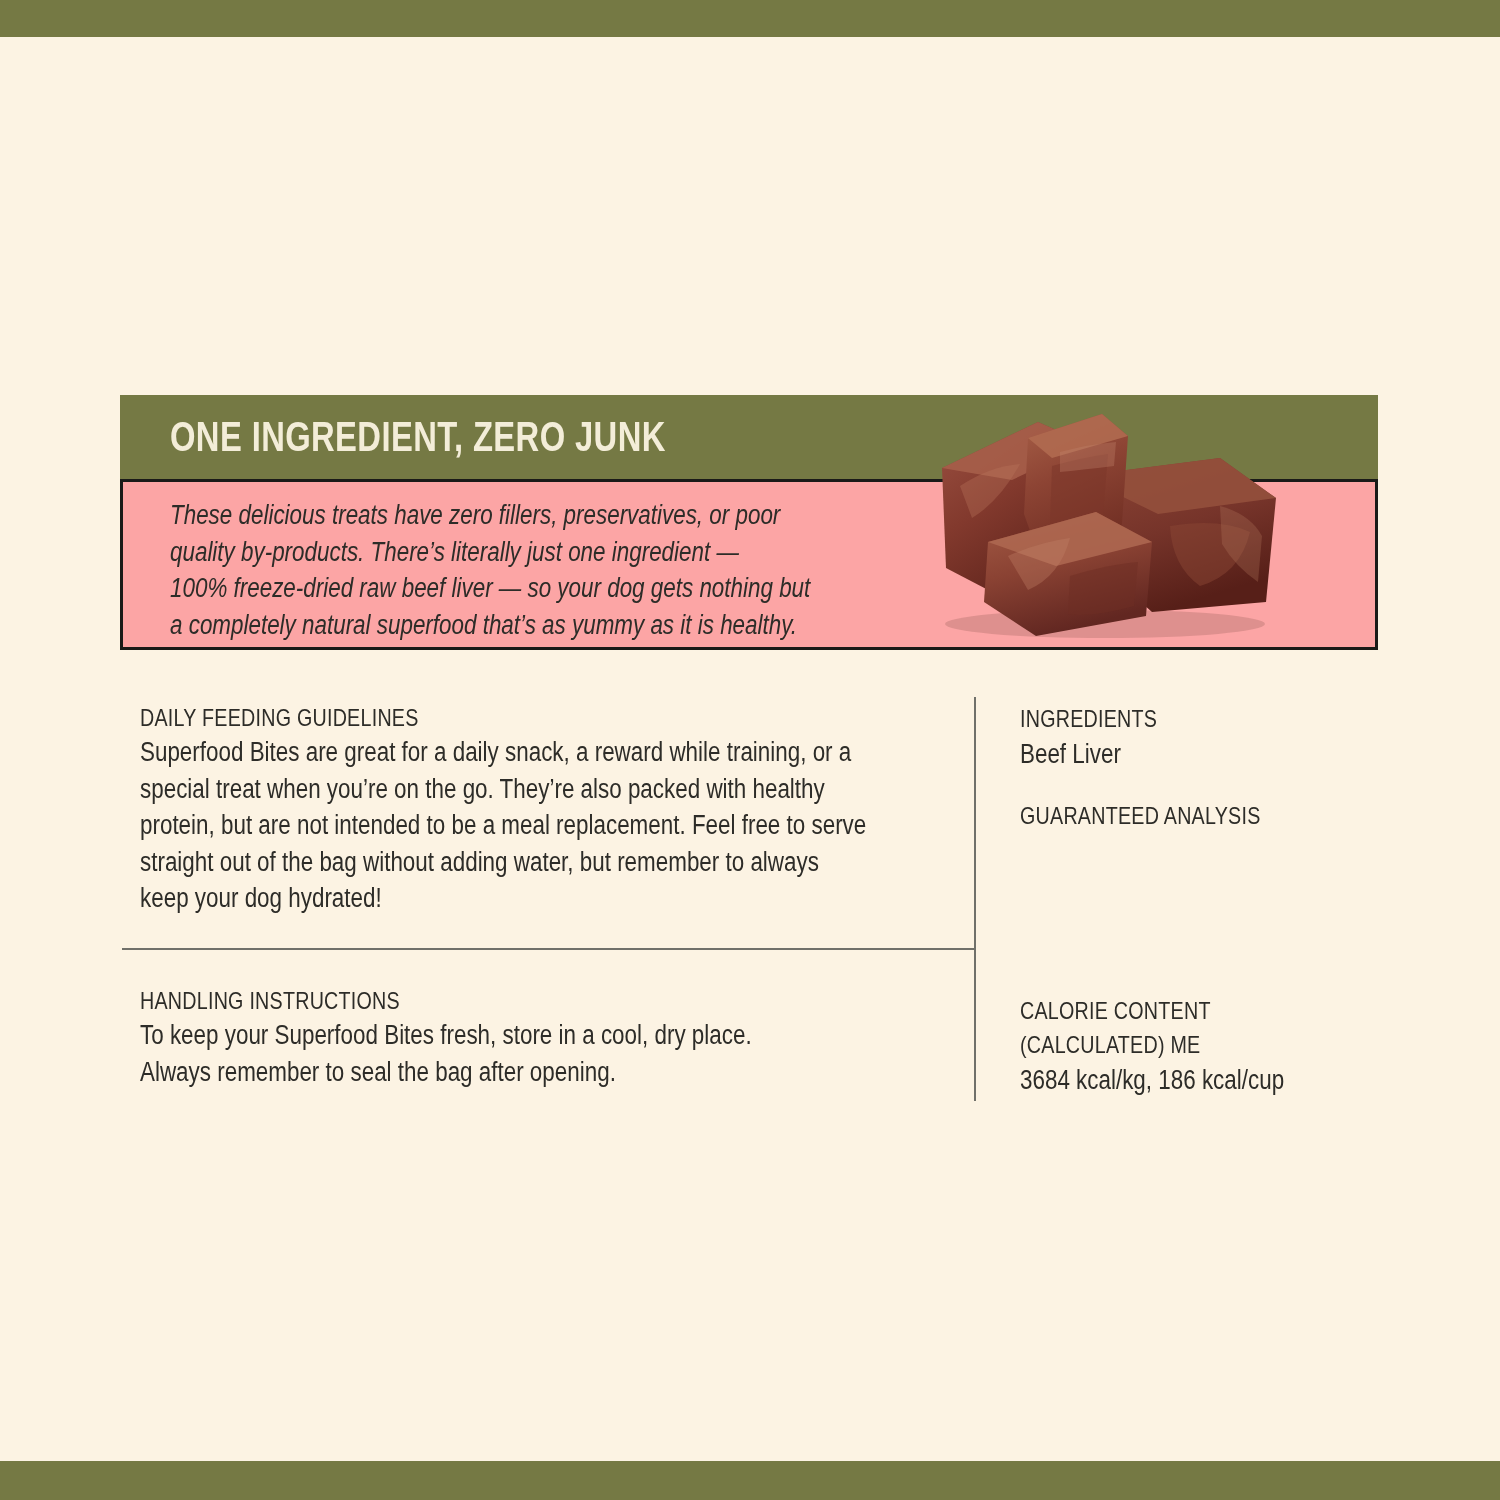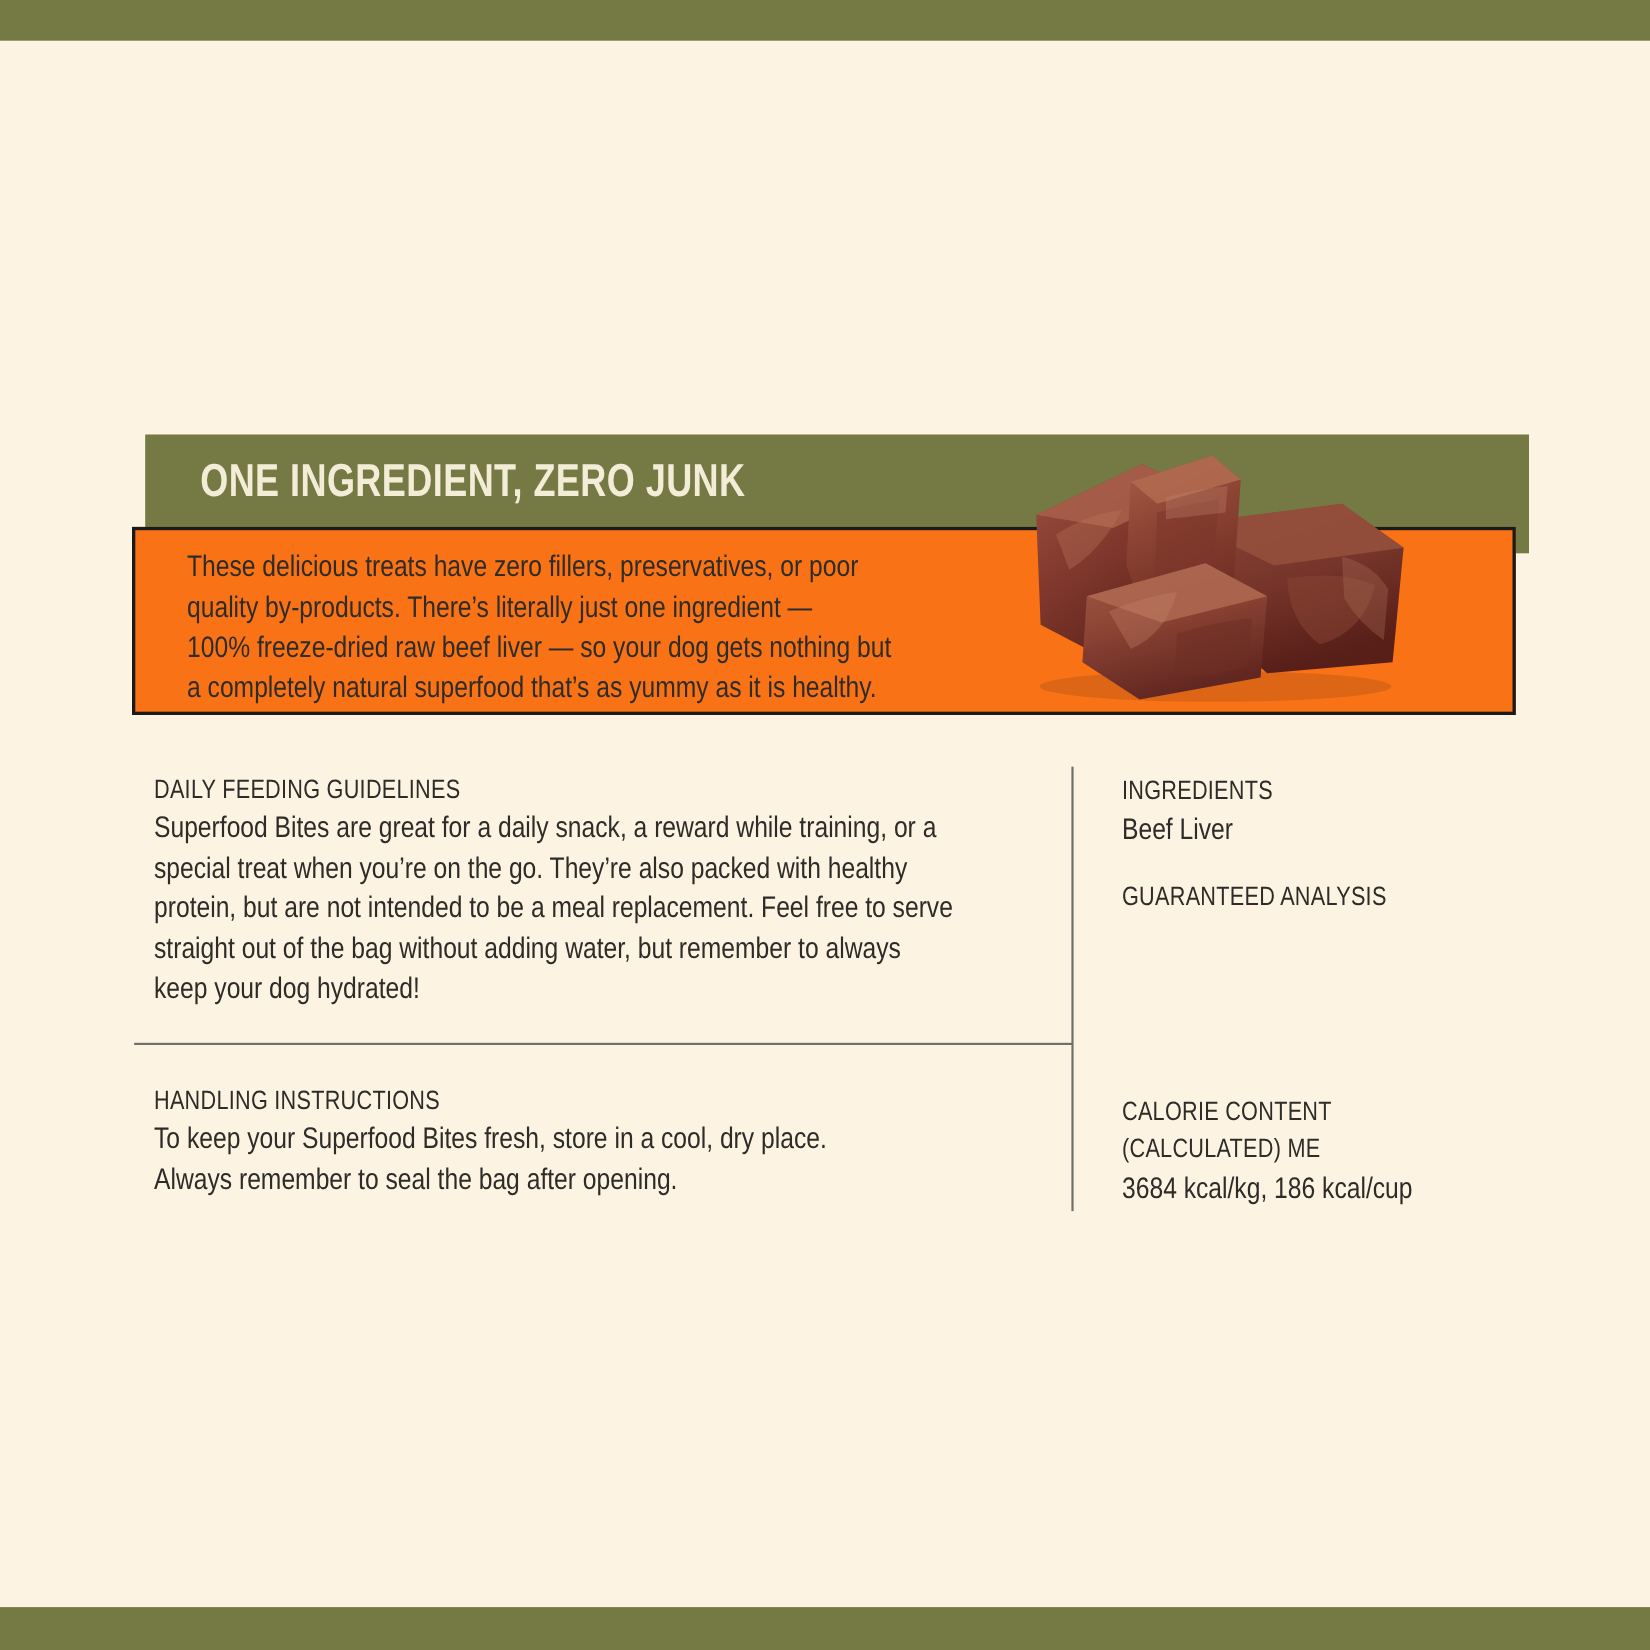--- a/index.html
+++ b/index.html
@@ -10,30 +10,29 @@
     color:#2d2c28;
   }
   .bar{position:absolute;left:0;width:1500px;background:#757944;}
   .bar.top{top:0;height:37px;}
   .bar.bottom{top:1461px;height:39px;}
 
   
   .hero-title-bar{
     position:absolute;left:120px;top:395px;width:1258px;height:108px;
     background:#757944;
-    margin-left:12px;
   }
   .hero-title{
     margin:0;position:absolute;left:50px;top:0;height:84px;line-height:84px;
     font-size:42px;font-weight:bold;letter-spacing:0.5px;color:#f3edd8;
     white-space:nowrap;transform:scaleX(0.78);transform-origin:0 0;
   }
   .hero-box{
     position:absolute;left:120px;top:479px;width:1252px;height:165px;
-    background:#f97316;border:3px solid #1a1a18;box-sizing:content-box;
+    background:#fca5a5;border:3px solid #1a1a18;box-sizing:content-box;font-style:italic;
   }
   .para{
     margin:0;font-size:27px;line-height:36.5px;white-space:pre-line;
     transform:scaleX(0.83);transform-origin:0 0;letter-spacing:0px;
   }
   .hero-body{position:absolute;left:47px;top:15px;width:1150px;}
 
   .liver-art{position:absolute;left:920px;top:406px;width:380px;height:238px;}
 
   .section-heading{

